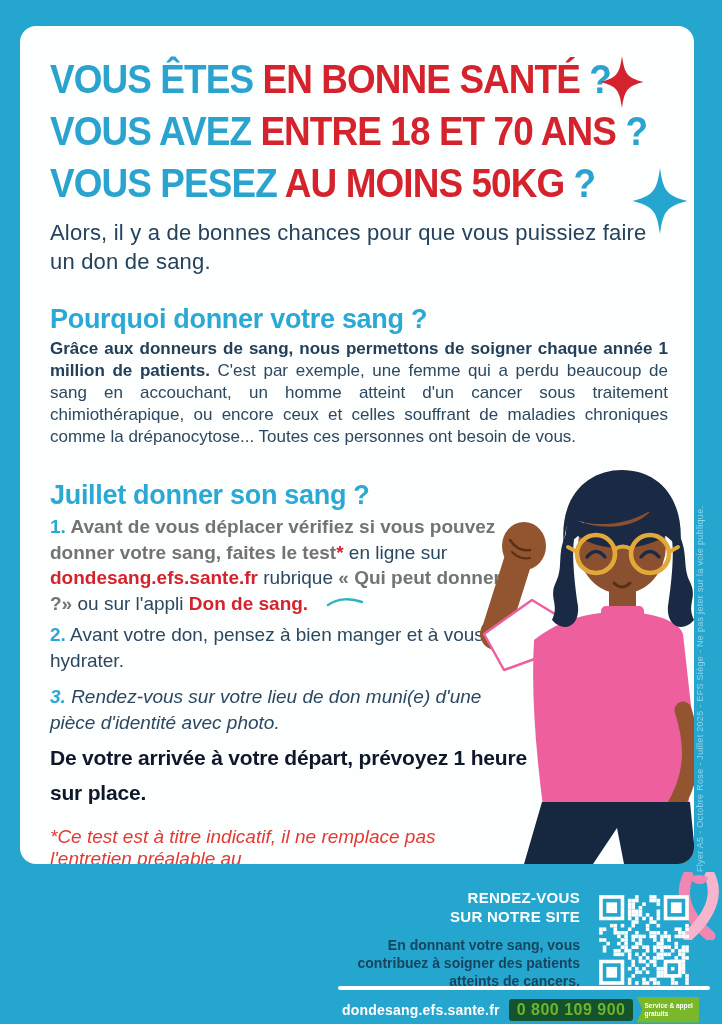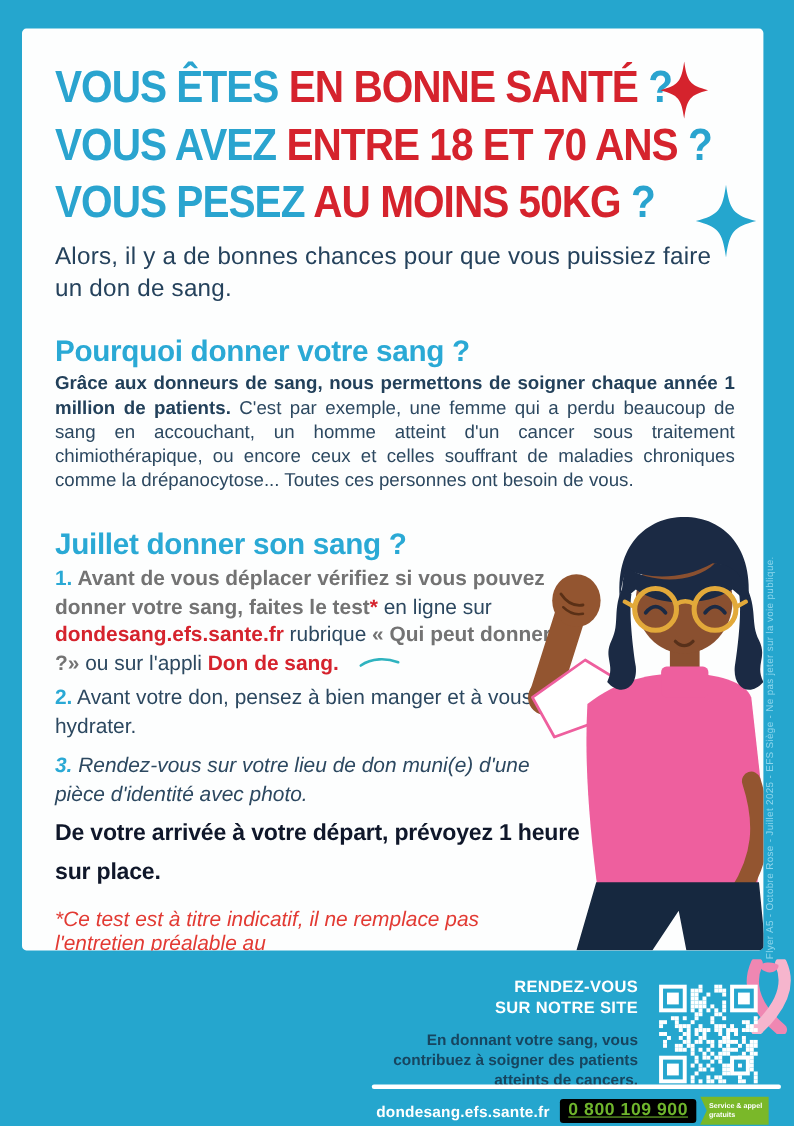--- a/index.html
+++ b/index.html
@@ -4,21 +4,21 @@
 <style>
   html,body{margin:0;padding:0;}
   body{
     width:722px;height:1024px;position:relative;overflow:hidden;
     background:#25a6ce;
     font-family:"Liberation Sans","DejaVu Sans",sans-serif;
     -webkit-font-smoothing:antialiased;
   }
   .card{
     position:absolute;left:20px;top:26px;width:674px;height:838px;
-    background:#fdfefe;border-radius:4px;overflow:hidden;
+    background:#fdfefe;border-radius:16px;overflow:hidden;
   }
   
   .hl{
     position:absolute;left:30px;white-space:nowrap;
     font-weight:bold;font-size:41px;letter-spacing:-1px;
     transform:scaleX(.9);transform-origin:0 50%;
   }
   .hl .lead{color:#2aa4cf;}
   .hl .accent{color:#d5232d;}
   .hl .q{color:#2aa4cf;}
@@ -81,23 +81,23 @@
   .sep-line{
     position:absolute;left:338px;top:986px;width:372px;height:4px;
     background:#ffffff;border-radius:2px;
   }
   .footer-bar{
     position:absolute;left:342px;top:997px;right:6px;height:25px;
     display:flex;align-items:center;gap:9px;
   }
   .site{color:#ffffff;font-weight:bold;font-size:14px;letter-spacing:.2px;white-space:nowrap;}
   .phone-box{
-    background:#000000;border-radius:3px;height:22px;padding:0 8px;
+    background:#14532d;border-radius:3px;height:22px;padding:0 8px;
     display:flex;align-items:center;
-    color:#6fb52c;font-weight:bold;font-size:16px;letter-spacing:.5px;white-space:nowrap;text-decoration:underline;
+    color:#6fb52c;font-weight:bold;font-size:16px;letter-spacing:.5px;white-space:nowrap;
   }
   .phone-tag{
     background:#7ab829;height:22px;margin-left:-6px;padding:2px 6px 2px 8px;
     display:flex;flex-direction:column;justify-content:center;
     color:#ffffff;font-weight:bold;font-size:6.5px;line-height:7.5px;
     clip-path:polygon(0 0,100% 0,100% 100%,0 100%,6px 50%);
     white-space:nowrap;
   }
   .vbar{width:3px;height:22px;background:#ffffff;border-radius:1px;}
   .badge{background:#ffffff;border-radius:3px;height:20px;}

